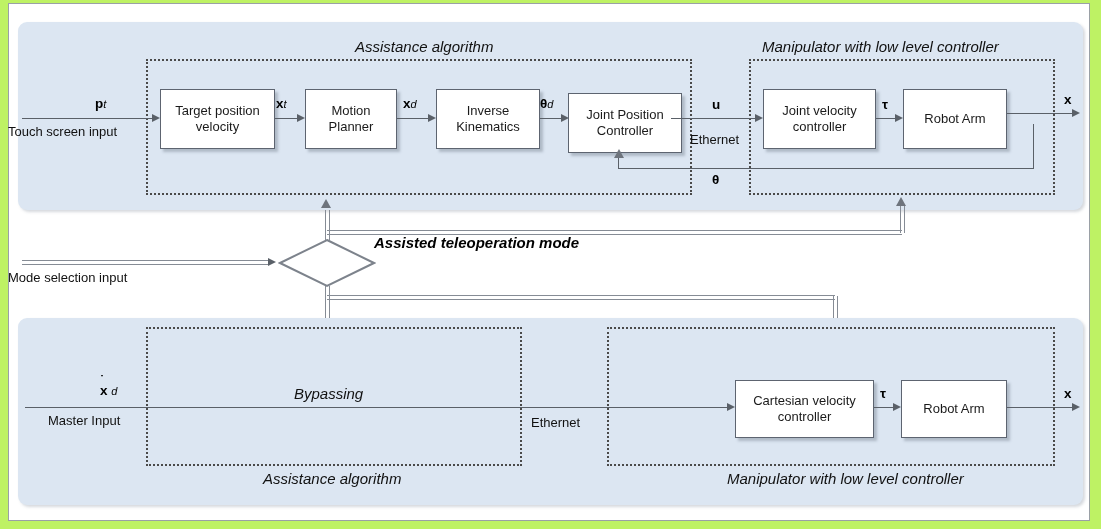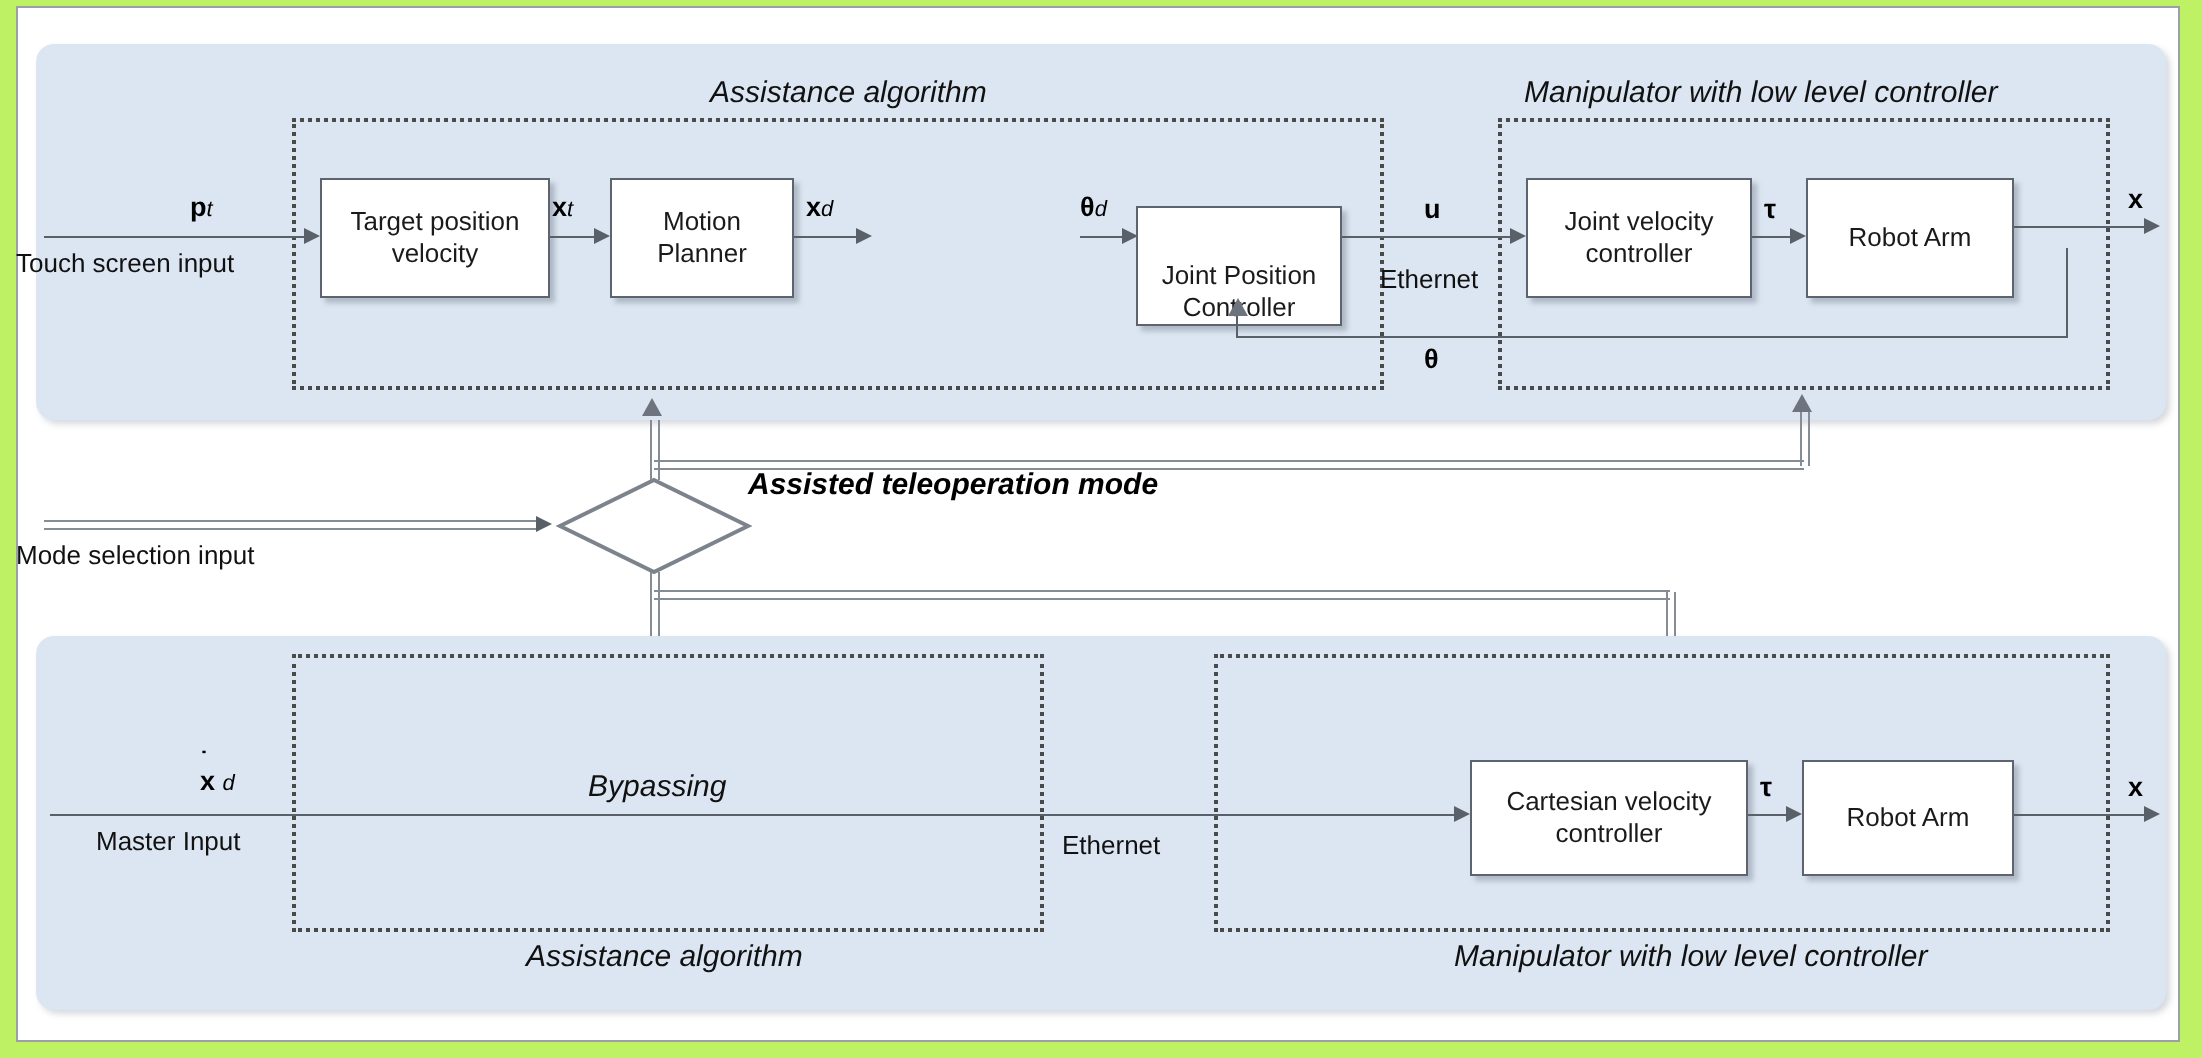--- a/index.html
+++ b/index.html
@@ -65,28 +65,33 @@
       <span>Motion</span><br><span>Planner</span>
     </span>
   </div>
 
   <div class="ln lh" style="left:397px;top:118px;width:33px;"></div>
   <div class="arr arr-r" style="left:428px;top:113.5px;"></div>
   <div class="sig" style="left:403px;top:96px;">
     <span>x</span><span class="sub">d</span>
   </div>
 
+  <div class="blk" style="left:436px;top:89px;width:104px;height:60px;">
+    <span>
+      <span>Inverse</span><br><span>Kinematics</span>
+    </span>
+  </div>
 
   <div class="ln lh" style="left:540px;top:118px;width:23px;"></div>
   <div class="arr arr-r" style="left:561px;top:113.5px;"></div>
   <div class="sig" style="left:540px;top:96px;">
     <span>θ</span><span class="sub">d</span>
   </div>
 
-  <div class="blk" style="left:568px;top:103px;width:103px;height:60px;align-items:flex-end;">
+  <div class="blk" style="left:568px;top:93px;width:114px;height:60px;">
     <span>
       <span>Joint Position</span><br><span>Controller</span>
     </span>
   </div>
 
   <div class="ln lh" style="left:671px;top:118px;width:86px;"></div>
   <div class="arr arr-r" style="left:755px;top:113.5px;"></div>
   <div class="sig" style="left:712px;top:97px;">u</div>
   <div class="plain" style="left:690px;top:132px;">Ethernet</div>
 

